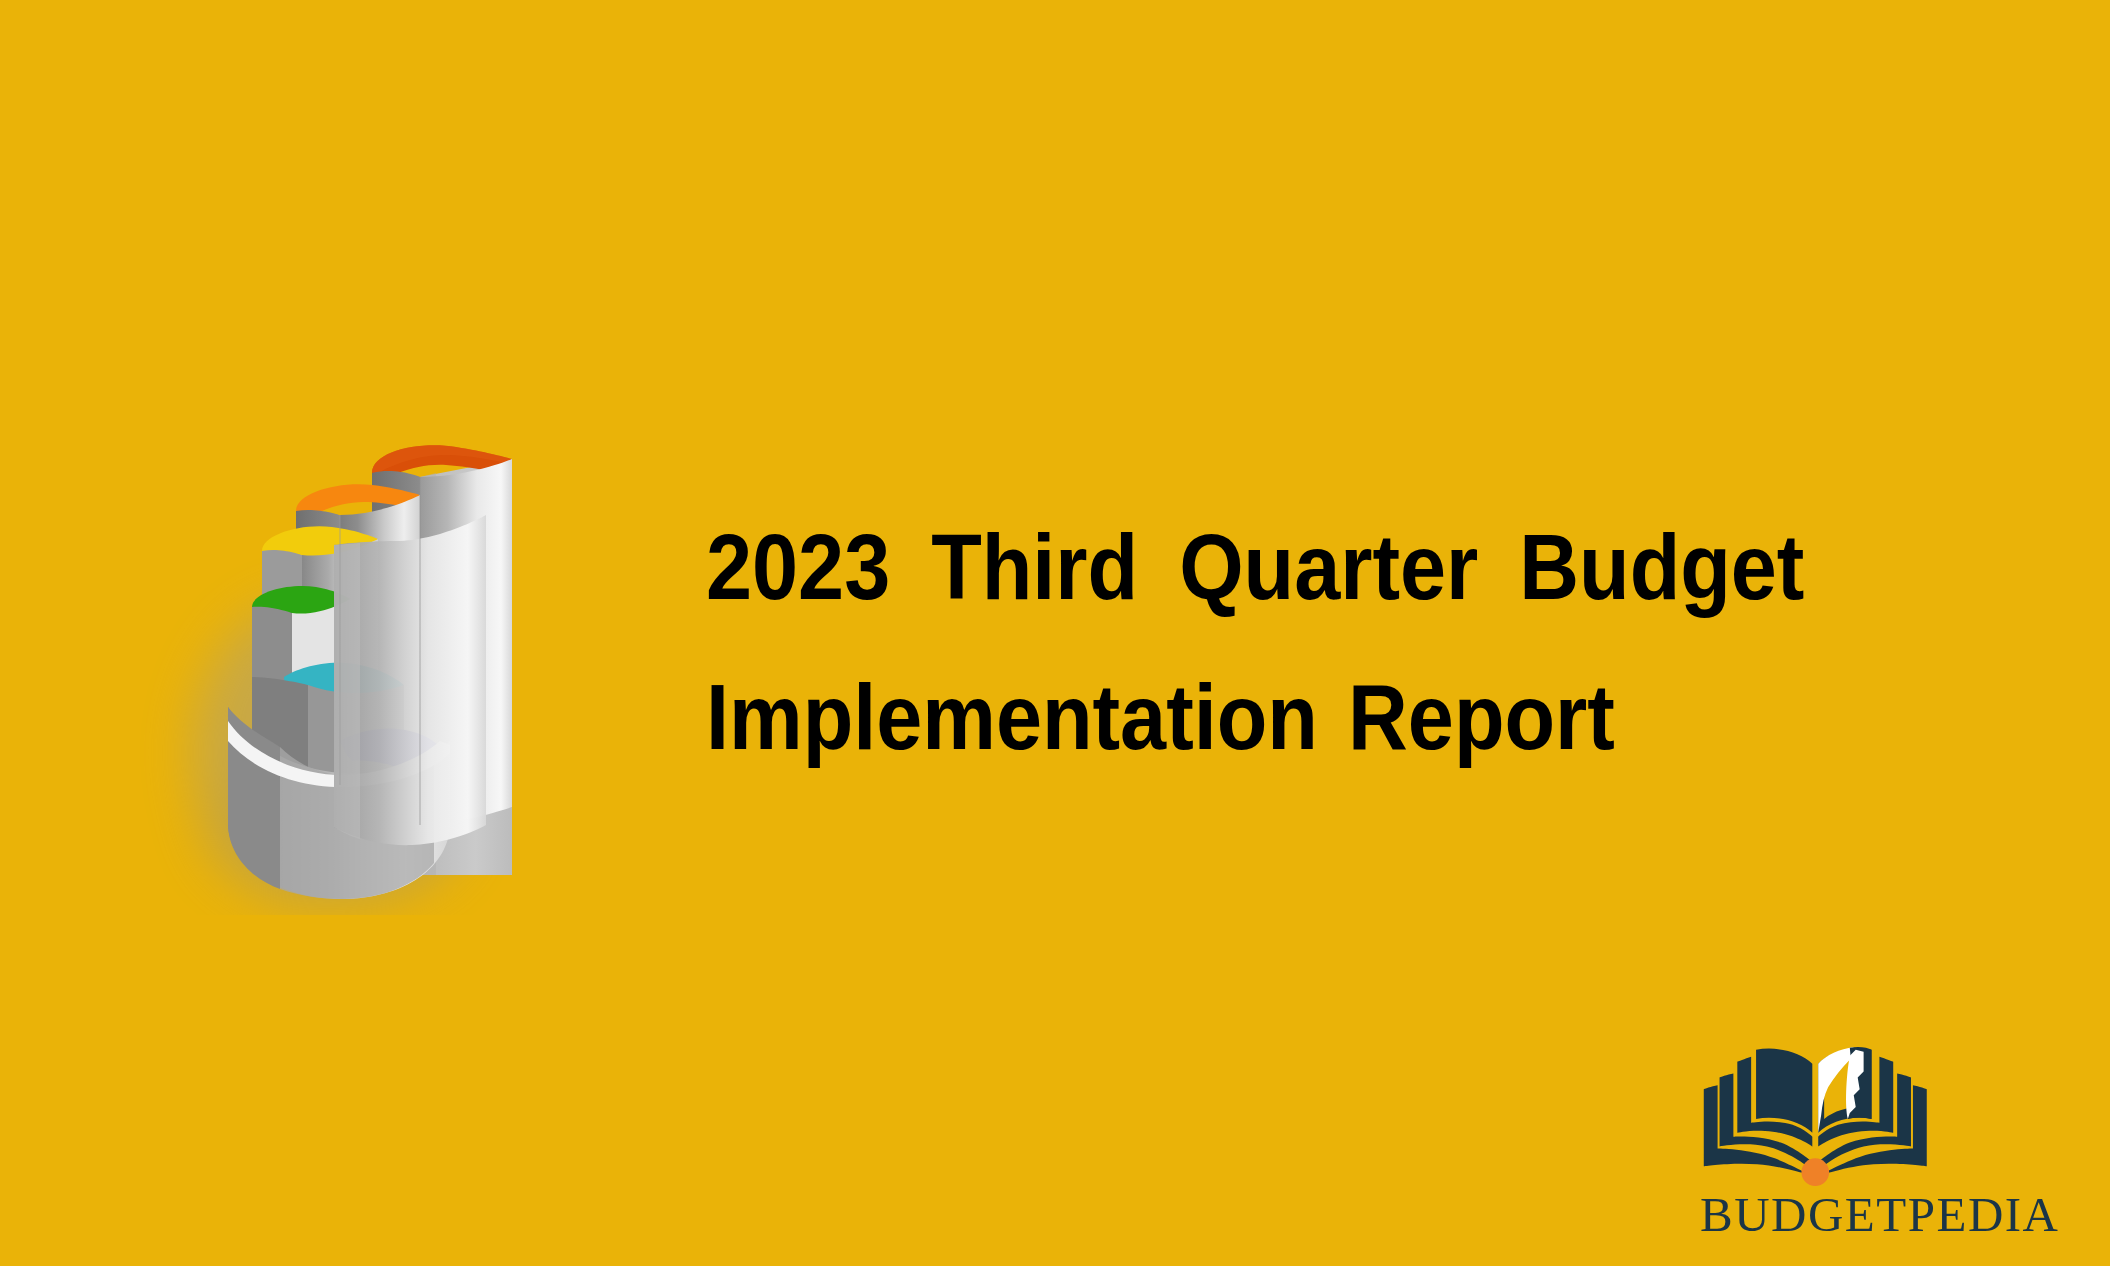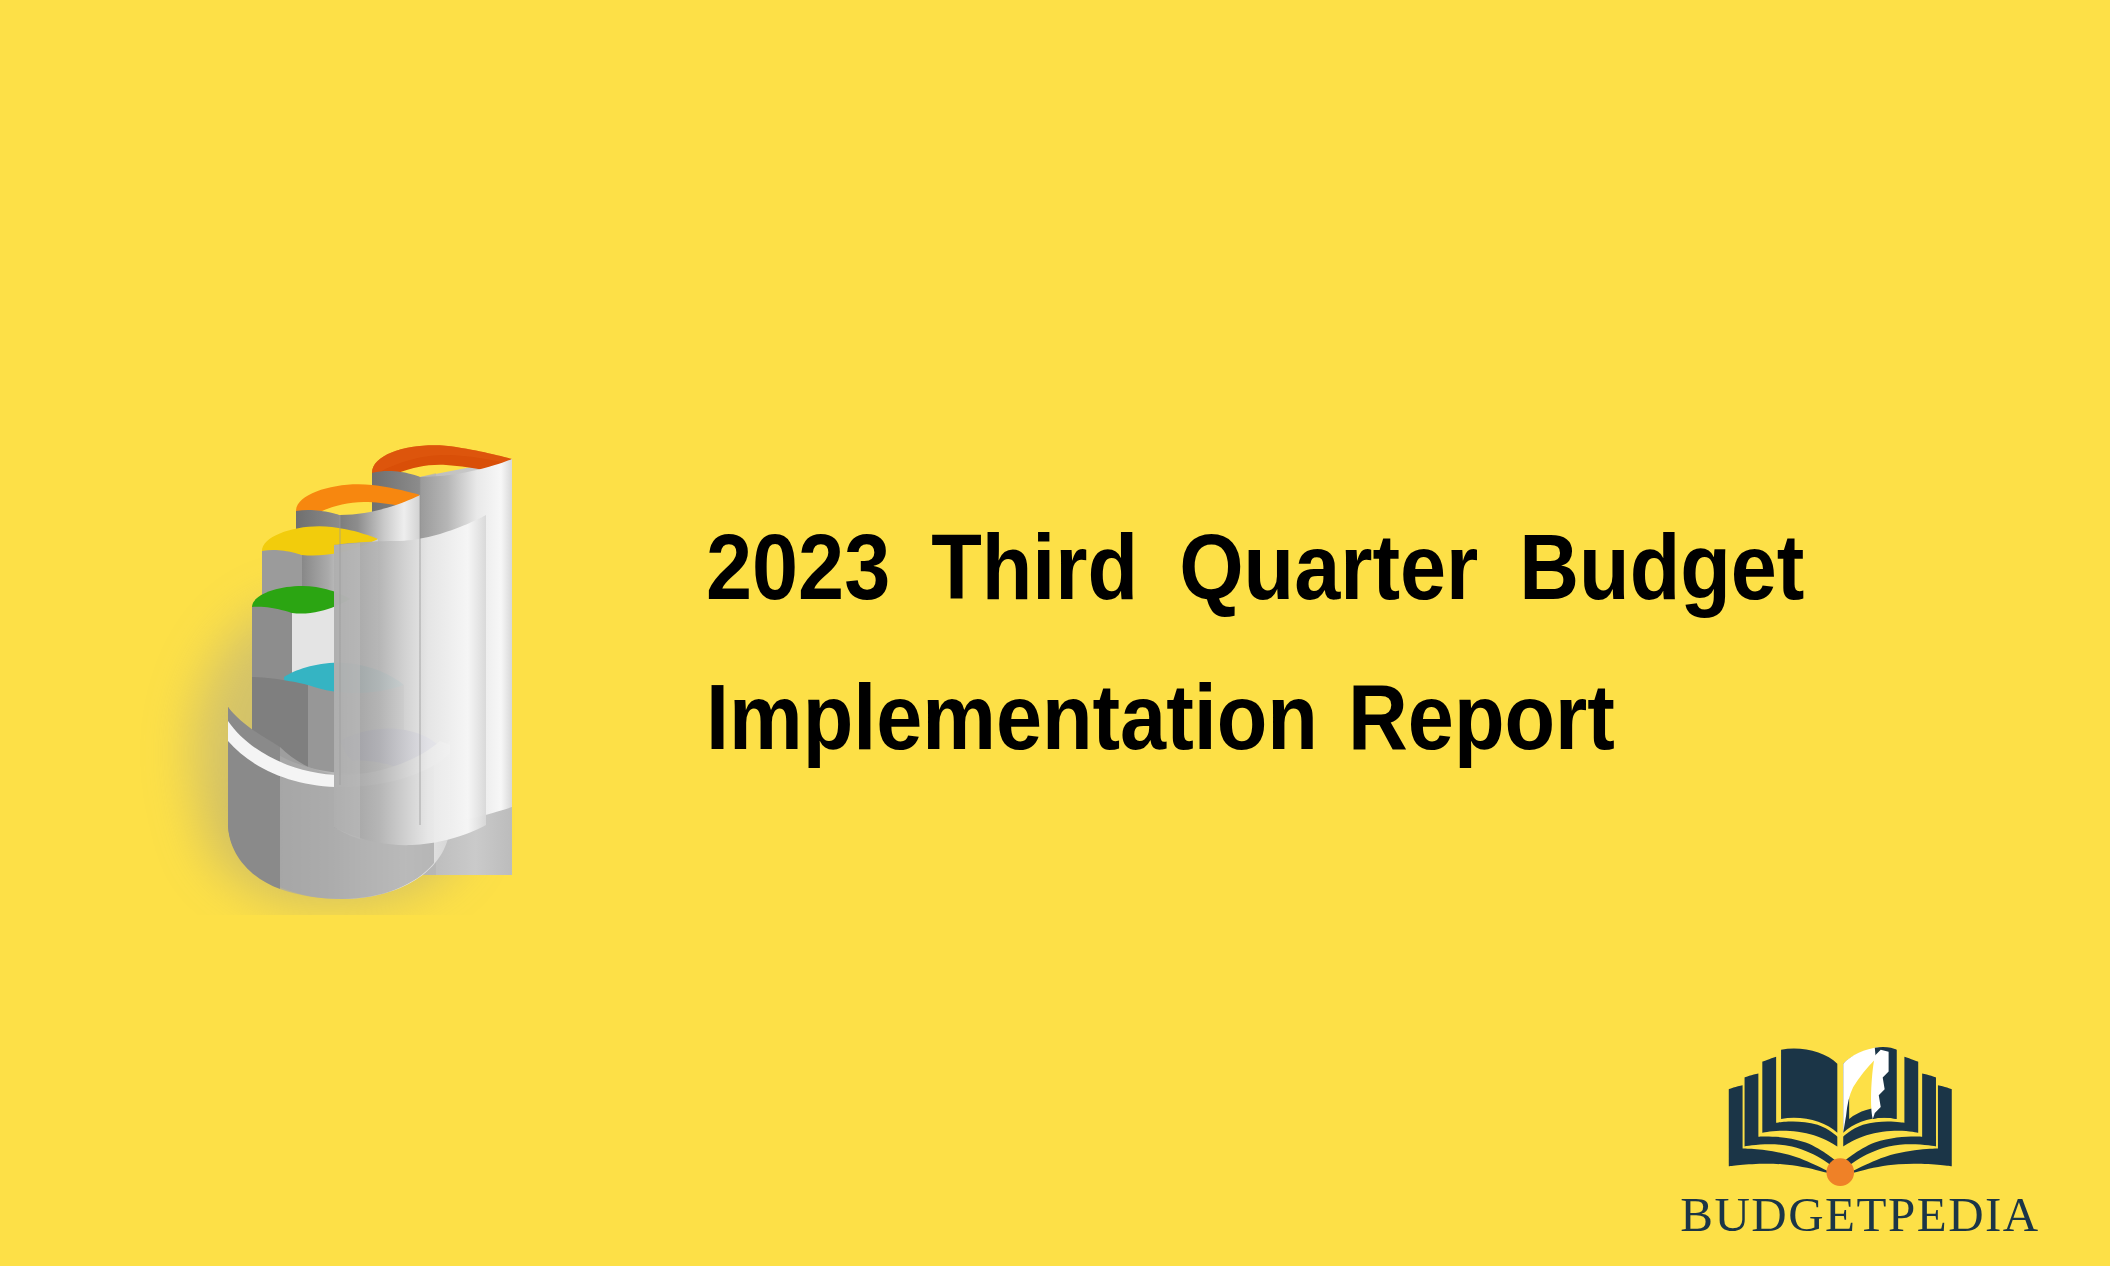--- a/index.html
+++ b/index.html
@@ -13,21 +13,21 @@
     position: relative;
     overflow: hidden;
     font-family: "Liberation Sans", sans-serif;
     background: #ffffff;
   }
 
   
   #cover-page {
     position: absolute;
     inset: 0;
-    background: #fde047;
+    background: #eab308;
   }
 
   
   #hero-graphic {
     position: absolute;
     left: 120px;
     top: 355px;
     width: 520px;
     height: 560px;
   }
@@ -65,21 +65,20 @@
 
   
   #brand-logo {
     position: absolute;
     left: 1700px;
     top: 1038px;
     width: 320px;
     height: 215px;
     display: flex;
     flex-direction: column;
-    align-items: center;
   }
   #brand-mark {
     width: 270px;
     height: 148px;
   }
   #brand-mark svg { display: block; width: 100%; height: 100%; }
   #brand-wordmark {
     margin-top: 4px;
     color: #1b3547;
     font-family: "Liberation Serif", "DejaVu Serif", serif;

